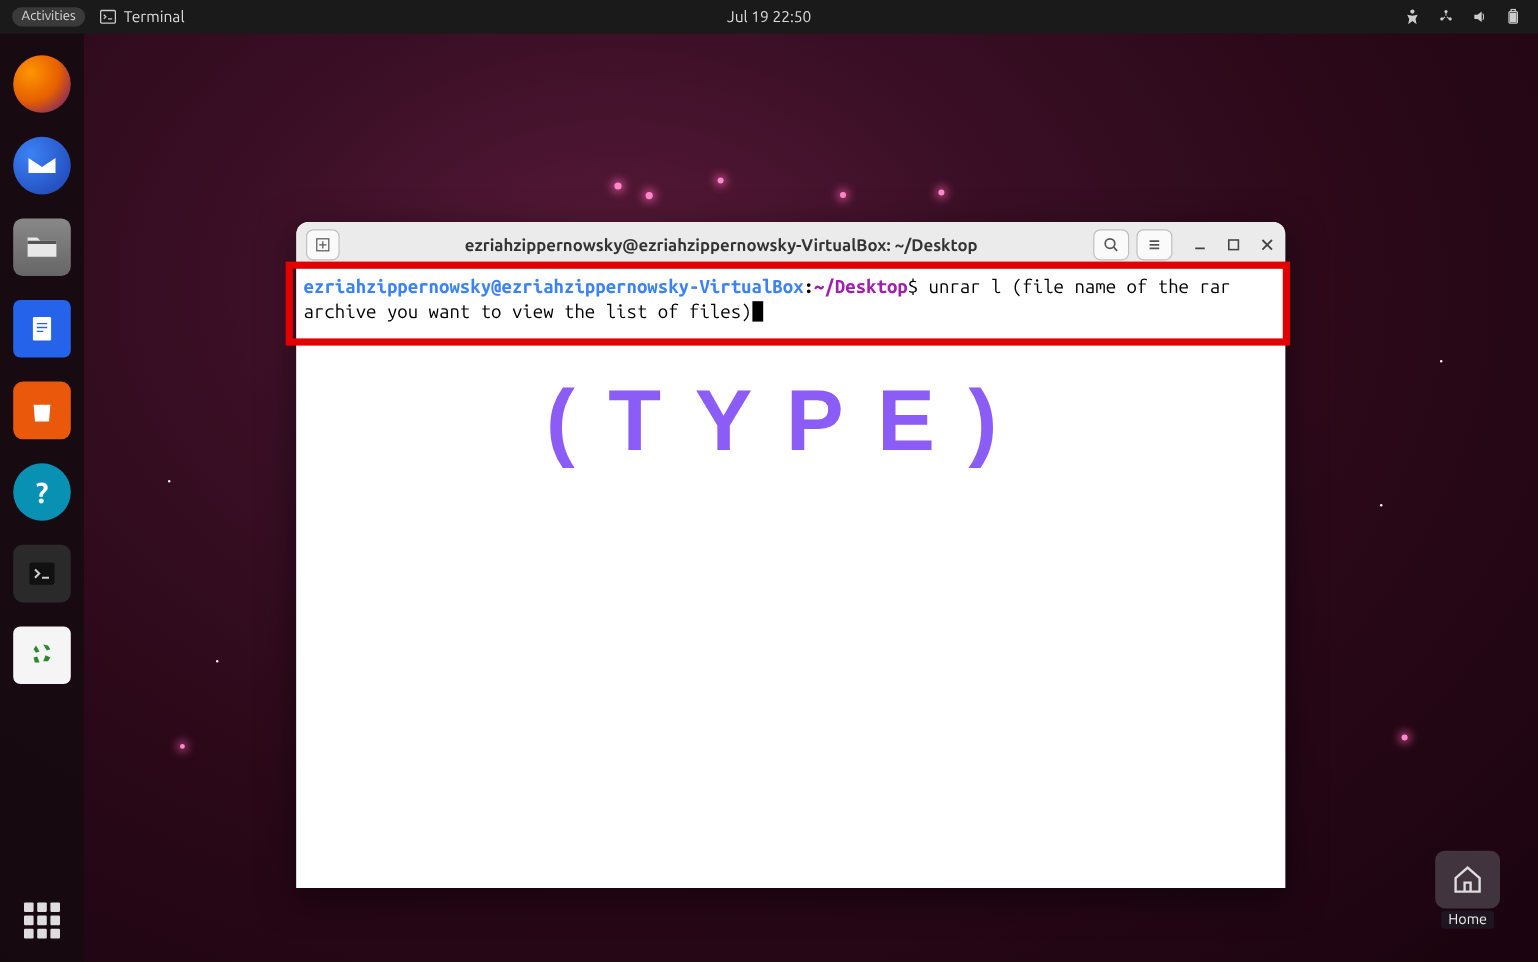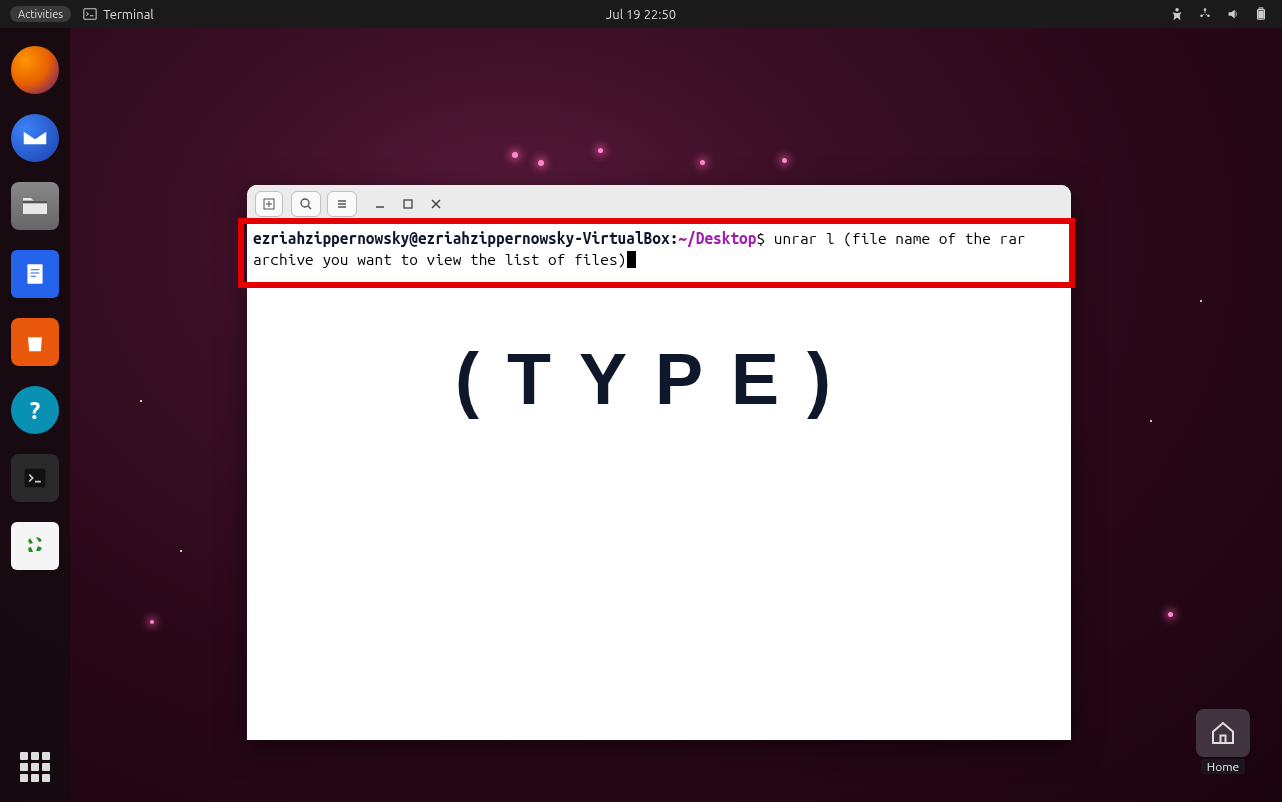--- a/index.html
+++ b/index.html
@@ -127,21 +127,21 @@
 
 .terminal-body {
   flex: 1;
   background: #ffffff;
   padding: 6px;
   font-family: "Ubuntu Mono", "Courier New", monospace;
   font-size: 15.5px;
   line-height: 1.35;
   position: relative;
 }
-.prompt-user { color: #0f172a; font-weight: bold; }
+.prompt-user { color: #3b82f6; font-weight: bold; }
 .prompt-colon { color: #000; font-weight: bold; }
 .prompt-path { color: #a21caf; font-weight: bold; }
 .prompt-dollar { color: #000; }
 .cmd-text { color: #000; }
 .cursor-block {
   display: inline-block;
   width: 9px; height: 17px;
   background: #000;
   vertical-align: text-bottom;
   margin-left: 1px;
@@ -158,24 +158,23 @@
   z-index: 70;
   pointer-events: none;
 }
 .type-label {
   position: absolute;
   left: 455px;
   top: 310px;
   font-size: 72px;
   font-weight: 900;
   letter-spacing: 28px;
-  color: #0f172a;
+  color: #8b5cf6;
   font-family: Arial, sans-serif;
   z-index: 71;
-  margin-top: 28px;
 }
 
 
 .desktop-home {
   position: absolute;
   right: 32px;
   bottom: 28px;
   display: flex;
   flex-direction: column;
   align-items: center;
@@ -304,20 +303,21 @@
 </div>
 
 <div class="terminal-window">
   <div class="terminal-titlebar">
     <div class="tab-btn">
       <svg width="14" height="14" viewBox="0 0 14 14">
           <rect x="2" y="2" width="10" height="10" fill="none" stroke="#555"></rect>
           <path d="M7 4v6M4 7h6" stroke="#555"></path>
         </svg>
     </div>
+    <div class="terminal-title">ezriahzippernowsky@ezriahzippernowsky-VirtualBox: ~/Desktop</div>
     <div class="titlebar-right">
       <div class="titlebar-btn">
         <svg width="14" height="14" viewBox="0 0 14 14" fill="none" stroke="#555" stroke-width="1.4">
             <circle cx="6" cy="6" r="4"></circle>
             <path d="M9 9l3 3"></path>
           </svg>
       </div>
       <div class="titlebar-btn">
         <svg width="14" height="14" viewBox="0 0 14 14" stroke="#555" stroke-width="1.4">
             <path d="M3 4h8M3 7h8M3 10h8"></path>

